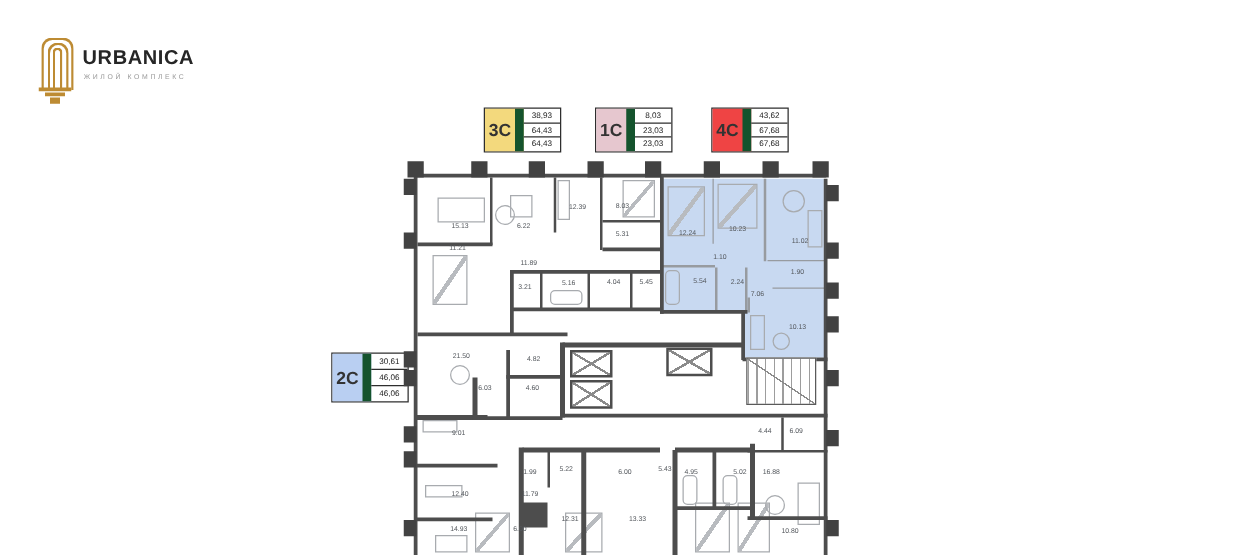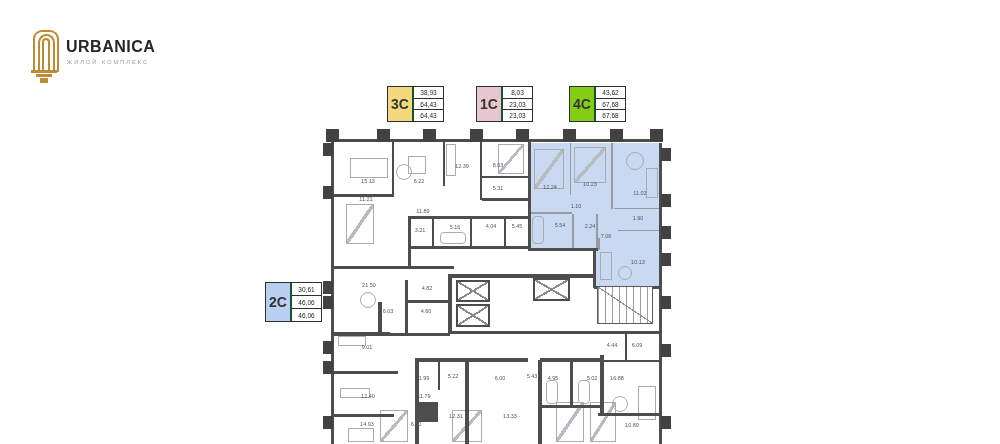--- a/index.html
+++ b/index.html
@@ -10,21 +10,21 @@
   .logo{position:absolute;left:30px;top:28px;width:180px;height:60px;}
   .arc{position:absolute;border:2px solid #bd8b33;border-bottom:none;border-radius:9px 9px 0 0;}
   .goldbar{position:absolute;background:#bd8b33;}
   .brand-title{position:absolute;left:36px;top:10px;font-size:16px;font-weight:bold;
        letter-spacing:.5px;color:#262626;}
   .brand-tagline{position:absolute;left:37px;top:31px;font-size:5.5px;letter-spacing:2.1px;color:#9a9a9a;}
 
   
   .legend{position:absolute;display:flex;border:1px solid #2e2e2e;background:#fff;}
   .ltype{width:24px;display:flex;align-items:center;justify-content:center;
-       font-size:14px;font-weight:bold;color:#333;border-right:2px solid #14532d;}
+       font-size:14px;font-weight:bold;color:#333;border-right:7px solid #14532d;}
   .lvals{display:flex;flex-direction:column;width:29px;}
   .lval{flex:1;display:flex;align-items:center;justify-content:center;font-size:6.5px;
        color:#222;border-bottom:1px solid #2e2e2e;}
   .lval:last-child{border-bottom:none;}
 
   
   .hl{position:absolute;background:#c8d9f1;}
   .w{position:absolute;background:#4d4d4d;}
   .p{position:absolute;background:#979ba0;}
   .stub{position:absolute;background:#424242;}
@@ -66,21 +66,21 @@
 </div>
 <div class="legend" style="left:476px;top:86px;height:34px;">
   <div class="ltype" style="background: rgb(230, 199, 207);">1C</div>
   <div class="lvals">
     <div class="lval">8,03</div>
     <div class="lval">23,03</div>
     <div class="lval">23,03</div>
   </div>
 </div>
 <div class="legend" style="left:569px;top:86px;height:34px;">
-  <div class="ltype" style="background: #84cc16;">4C</div>
+  <div class="ltype" style="background: #ef4444;">4C</div>
   <div class="lvals">
     <div class="lval">43,62</div>
     <div class="lval">67,68</div>
     <div class="lval">67,68</div>
   </div>
 </div>
 <div class="legend" style="left:265px;top:282px;height:38px;">
   <div class="ltype" style="background: rgb(185, 207, 242);">2C</div>
   <div class="lvals">
     <div class="lval">30,61</div>

